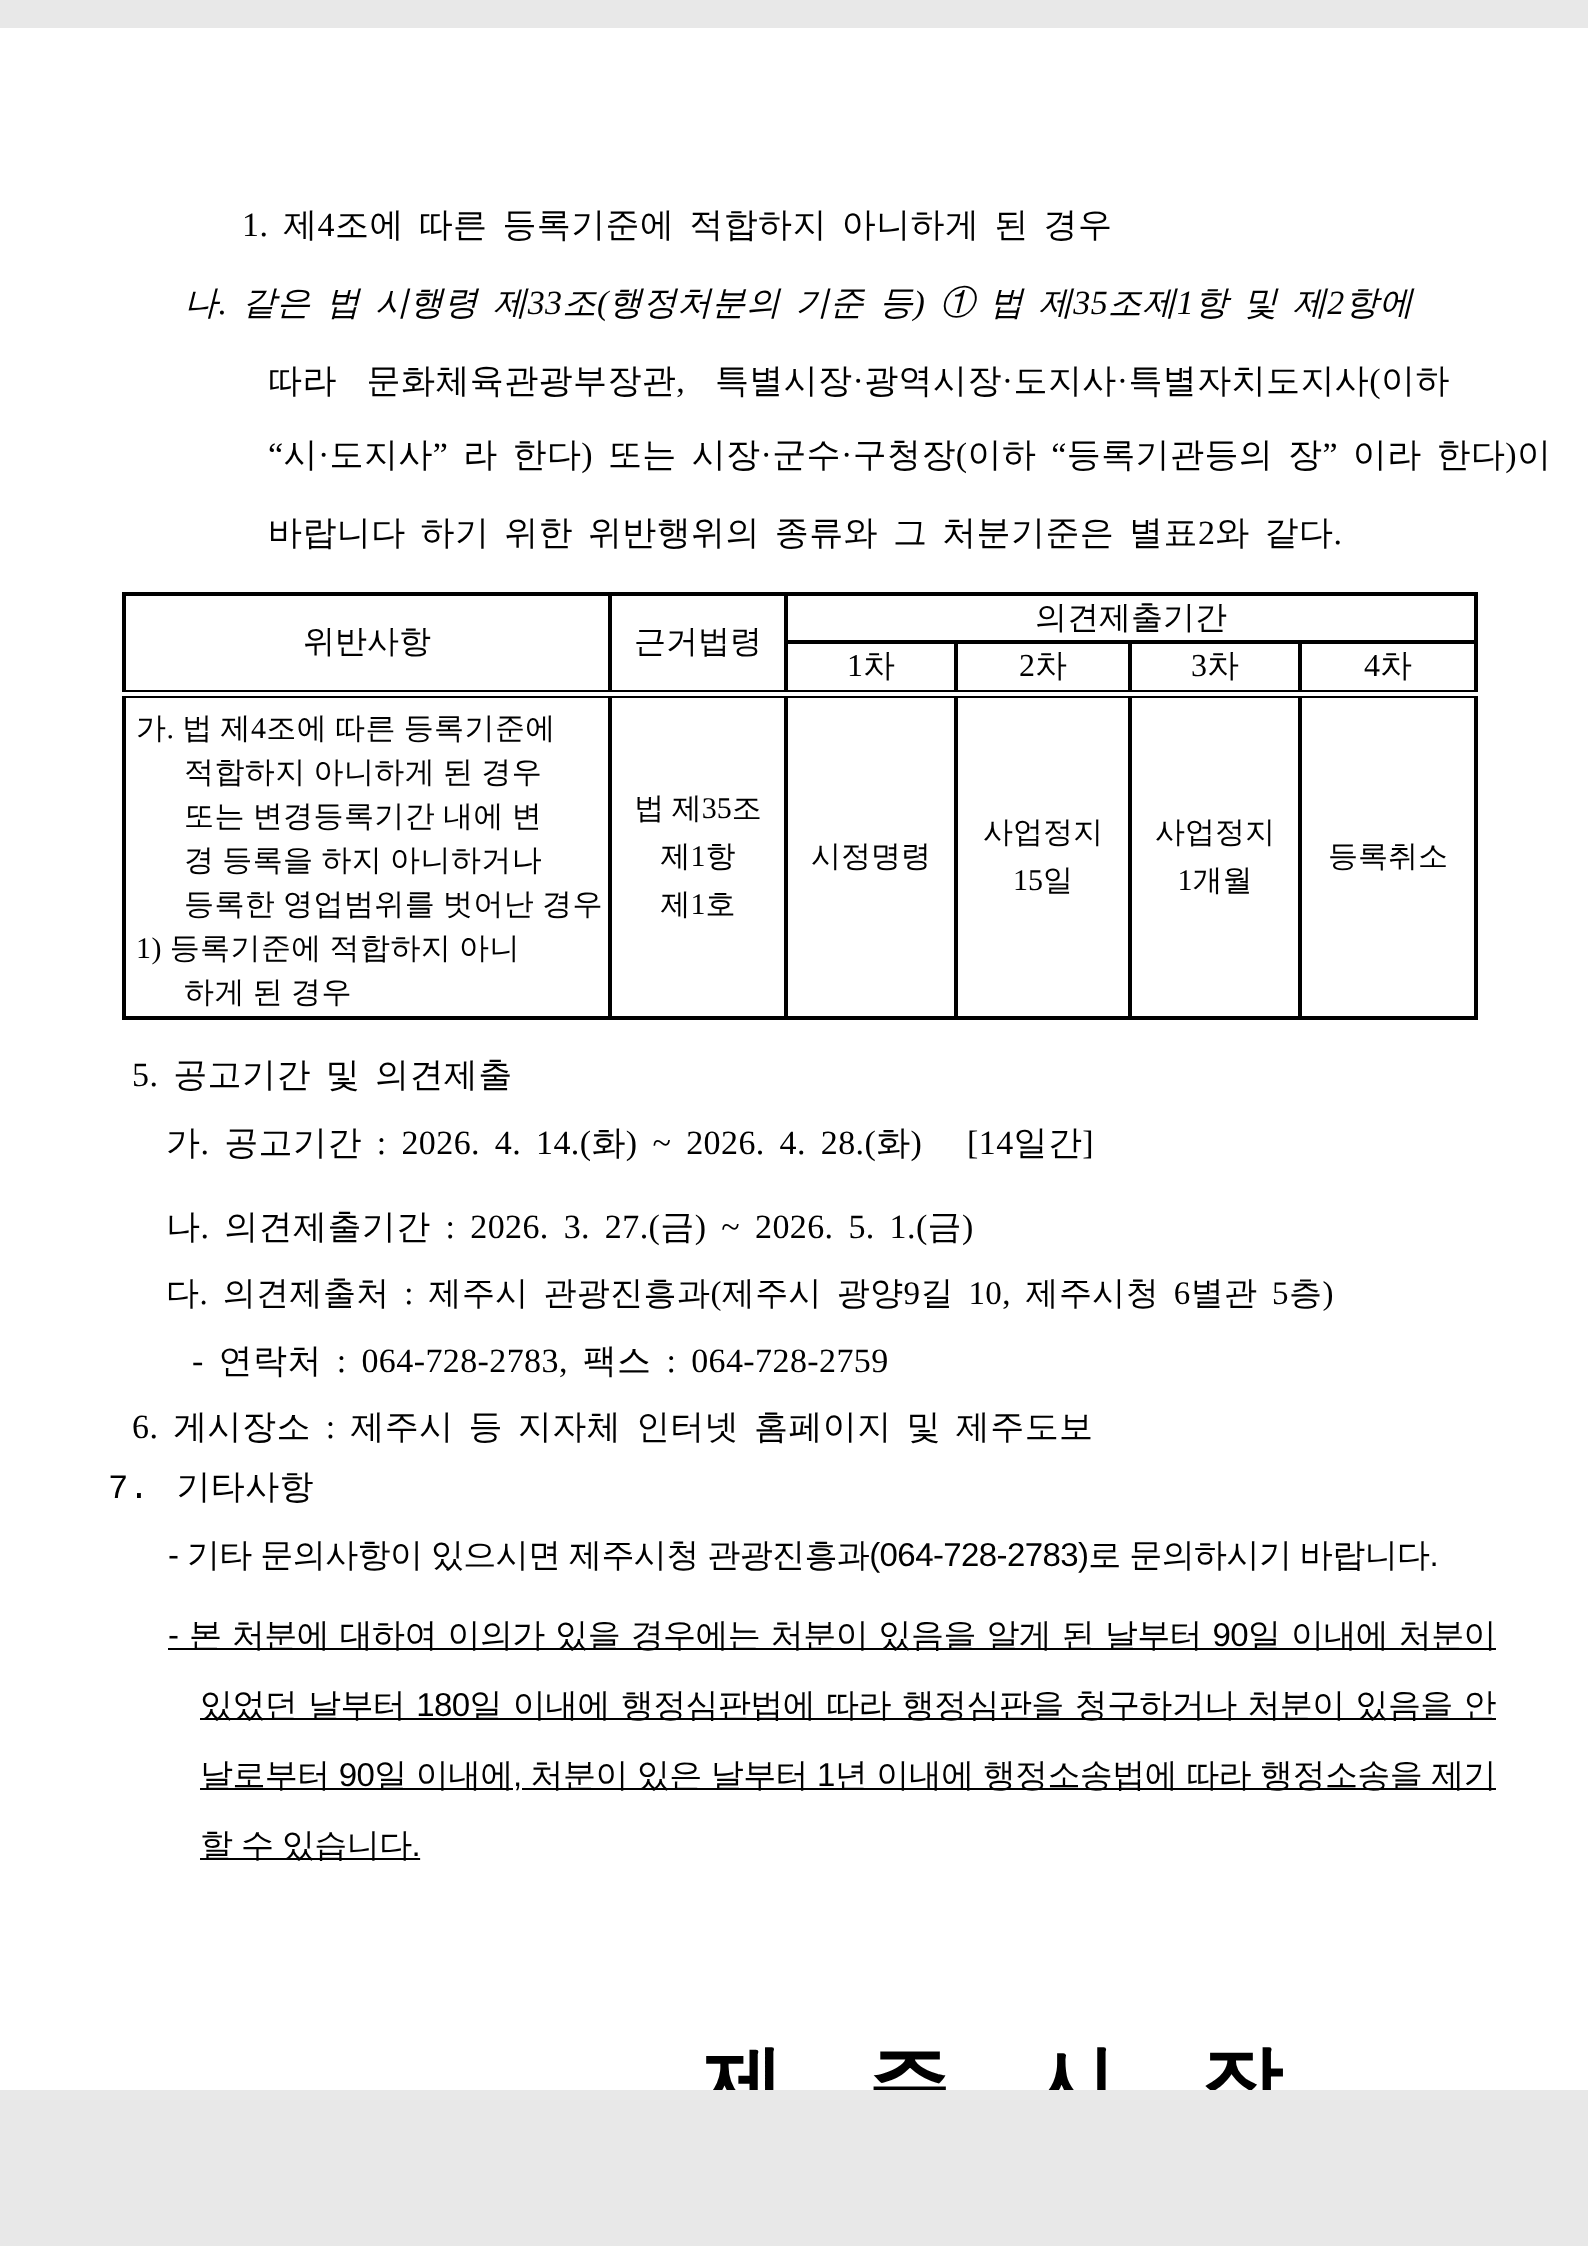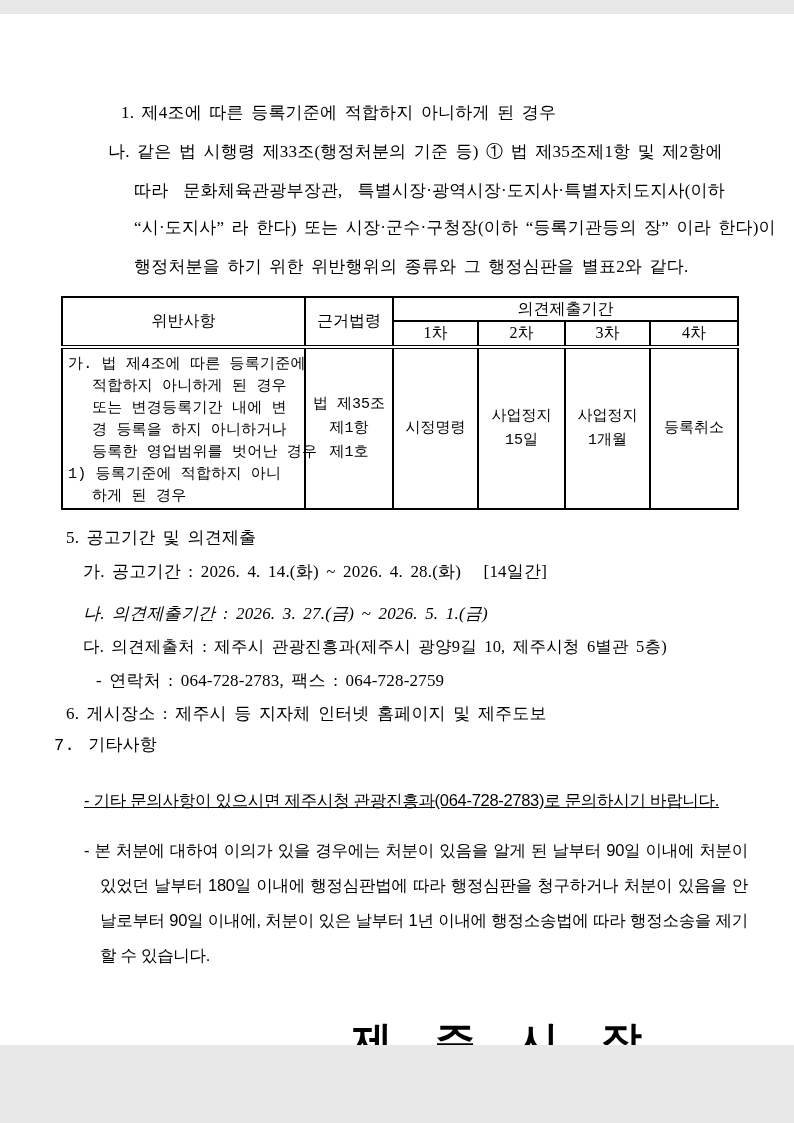--- a/index.html
+++ b/index.html
@@ -17,21 +17,21 @@
   .line {
     position: absolute;
     font-size: 17px;
     line-height: 1.3;
     white-space: pre;
     word-spacing: 3px;
     letter-spacing: 0.2px;
   }
   
   .intro-0 { top: 88px;  left: 121px; }
-  .intro-1 { top: 127px; left: 108px; }
+  .intro-1 { top: 127px; left: 92px; font-style: italic; }
   .intro-2 { top: 166px; left: 134px; }
   .intro-3 { top: 203px; left: 134px; }
   .intro-4 { top: 242px; left: 134px; }
 
   
   .law-table {
     position: absolute;
     top: 282px;
     left: 61px;
     width: 676px;
@@ -49,57 +49,58 @@
     border-bottom-width: 2px;
   }
   .law-table thead .group-row th { height: 24px; }
   .law-table thead .sub-row th { height: 26px; }
   .law-table thead th.sep,
   .law-table thead .sub-row th {
     border-bottom: 4px double #000;
   }
   .law-table tbody td {
     height: 156px;
-    font-family: Liberation Mono, monospace;
+    font-family: Liberation Serif, serif;
     font-size: 15px;
   }
   .cell-violation {
     vertical-align: top !important;
     padding: 5px 3px 0 5px;
   }
   .cell-violation .vline {
     line-height: 22px;
     white-space: pre;
     letter-spacing: 0.2px;
   }
   .cell-violation .vline.indent { padding-left: 24px; }
   .cell-center { text-align: center; }
   .cell-center .cline { line-height: 24px; white-space: pre; }
 
   
   .s5-head  { top: 513px; left: 66px; }
   .s5-item0 { top: 547px; left: 83px; }
-  .s5-item1 { top: 589px; left: 83px; font-style: italic; }
+  .s5-item1 { top: 589px; left: 83px; }
   .s5-item2 { top: 622px; left: 83px; font-size: 16.5px; text-align: right; }
   .s5-item3 { top: 656px; left: 96px; }
   .s6-head  { top: 689px; left: 66px; }
   .s7-head  { top: 721px; left: 54px; font-family: Liberation Mono, monospace; }
   .note {
     position: absolute;
     font-family: "Liberation Sans", "DejaVu Sans", sans-serif;
     font-size: 16.5px;
     letter-spacing: -0.3px;
   }
-  .note-0 { top: 776px; left: 84px; white-space: pre; text-decoration: underline; }
+  .note-0 { top: 753px; left: 84px; white-space: pre; }
   .note-1 {
-    top: 819px; left: 84px; width: 664px;
+    top: 787px; left: 84px; width: 664px;
     line-height: 35px;
     padding-left: 16px;
     text-indent: -16px;
     text-align: justify;
+    text-decoration: underline;
   }
   
   .doc-date {
     position: absolute;
     top: 956px; left: 301px; width: 400px;
     text-align: center;
     font-size: 18px;
     white-space: pre;
     word-spacing: 6px;
   }
@@ -116,21 +117,21 @@
 </style>
 </head>
 <body>
 
 <div class="page">
 
   <div class="line intro-0">1. 제4조에 따른 등록기준에 적합하지 아니하게 된 경우</div>
   <div class="line intro-1">나. 같은 법 시행령 제33조(행정처분의 기준 등) ① 법 제35조제1항 및 제2항에</div>
   <div class="line intro-2">따라  문화체육관광부장관,  특별시장·광역시장·도지사·특별자치도지사(이하</div>
   <div class="line intro-3">“시·도지사” 라 한다) 또는 시장·군수·구청장(이하 “등록기관등의 장” 이라 한다)이</div>
-  <div class="line intro-4">행정처분을 하기 위한 위반행위의 종류와 그 행정심판을 별표2와 같다.</div>
+  <div class="line intro-4">바랍니다 하기 위한 위반행위의 종류와 그 처분기준은 별표2와 같다.</div>
 
   <table class="law-table">
     <colgroup>
       <col style="width:243px">
         <col style="width:88px">
         <col style="width:85px">
       <col style="width:87px">
         <col style="width:85px">
         <col style="width:88px">
     </colgroup>

